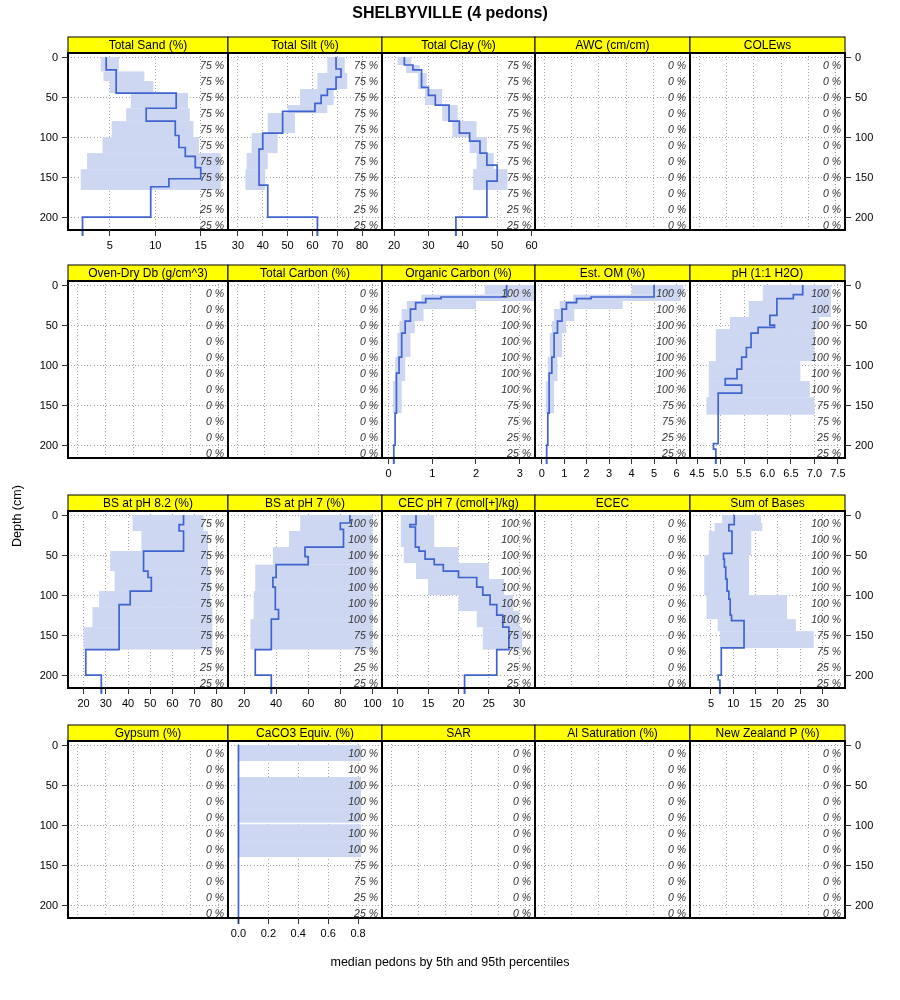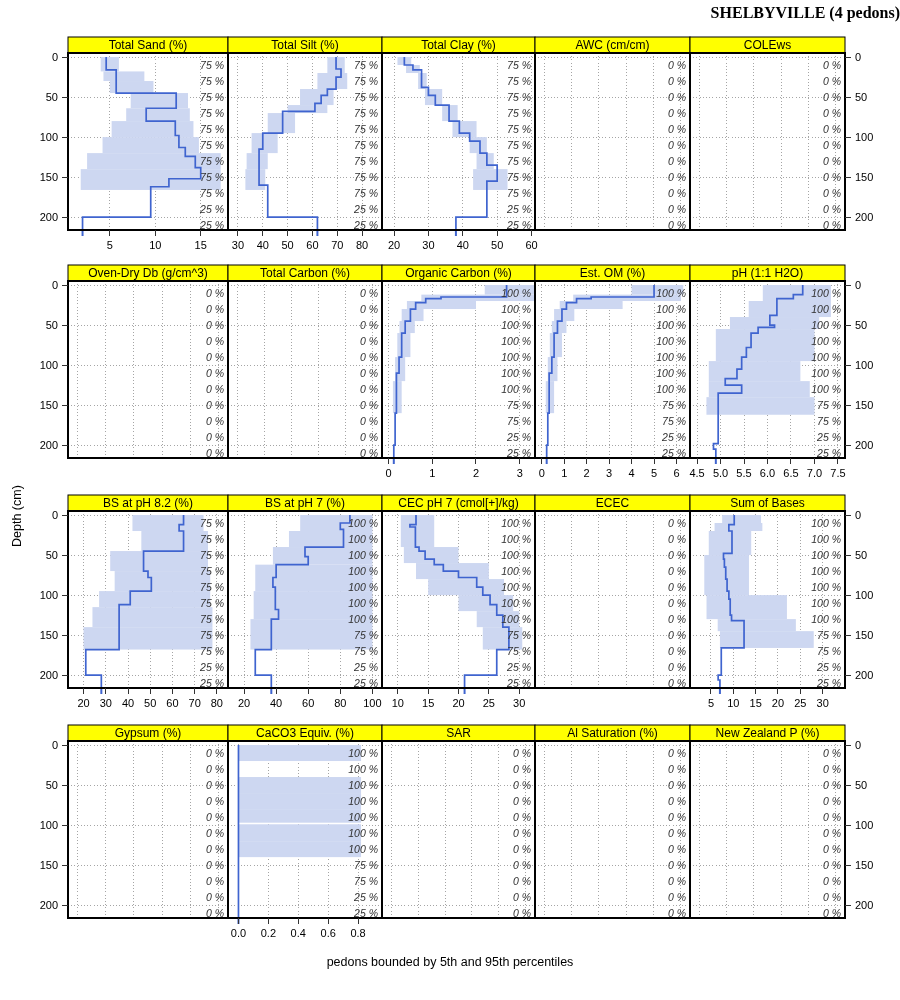--- a/index.html
+++ b/index.html
@@ -1,19 +1,19 @@
 <!DOCTYPE html>
 <html><head>
 <meta charset="utf-8">
 <style>
   html,body{margin:0;padding:0;background:#ffffff;}
   body{font-family:"Liberation Sans", sans-serif;}
   .fig{position:relative;width:900px;height:1000px;background:#fff;overflow:hidden;}
-  .fig-title{position:absolute;top:4px;left:0;width:900px;text-align:right;
-    font-size:16px;font-weight:bold;color:#000;font-family:Liberation Serif, serif;}
+  .fig-title{position:absolute;top:4px;left:0;width:900px;text-align:center;
+    font-size:16px;font-weight:bold;color:#000;}
   .caption{position:absolute;top:955px;left:0;width:900px;text-align:center;
     font-size:12.5px;color:#000;}
   .timestamp{position:absolute;left:6px;top:1017px;font-size:7.5px;font-style:italic;color:#bdbdbd;}
   .ylab{position:absolute;left:10px;top:547px;transform:rotate(-90deg);
     transform-origin:left top;font-size:12.5px;color:#000;white-space:nowrap;}
   svg{position:absolute;top:0;left:0;}
   svg text{font-family:"Liberation Sans", sans-serif;}
 </style>
 </head>
 <body>
@@ -1048,15 +1048,15 @@
         <line x1="845" y1="865.1402714932127" x2="851" y2="865.1402714932127" stroke="#333333" stroke-width="1" shape-rendering="crispEdges"></line>
         <text x="855" y="869.1402714932127" text-anchor="start" font-size="11" fill="#000">150</text>
         <line x1="62" y1="905.1855203619909" x2="68" y2="905.1855203619909" stroke="#333333" stroke-width="1" shape-rendering="crispEdges"></line>
         <text x="58" y="909.1855203619909" text-anchor="end" font-size="11" fill="#000">200</text>
         <line x1="845" y1="905.1855203619909" x2="851" y2="905.1855203619909" stroke="#333333" stroke-width="1" shape-rendering="crispEdges"></line>
         <text x="855" y="909.1855203619909" text-anchor="start" font-size="11" fill="#000">200</text>
       </g>
     </svg>
   <div class="fig-title">SHELBYVILLE (4 pedons)</div>
   <div class="ylab">Depth (cm)</div>
-  <div class="caption">pedons bounded by 5th and 95th percentiles</div>
+  <div class="caption">median pedons by 5th and 95th percentiles</div>
   <div class="timestamp">2025-10-08 17:56:04.73349</div>
 </div>
 
 </body></html>

